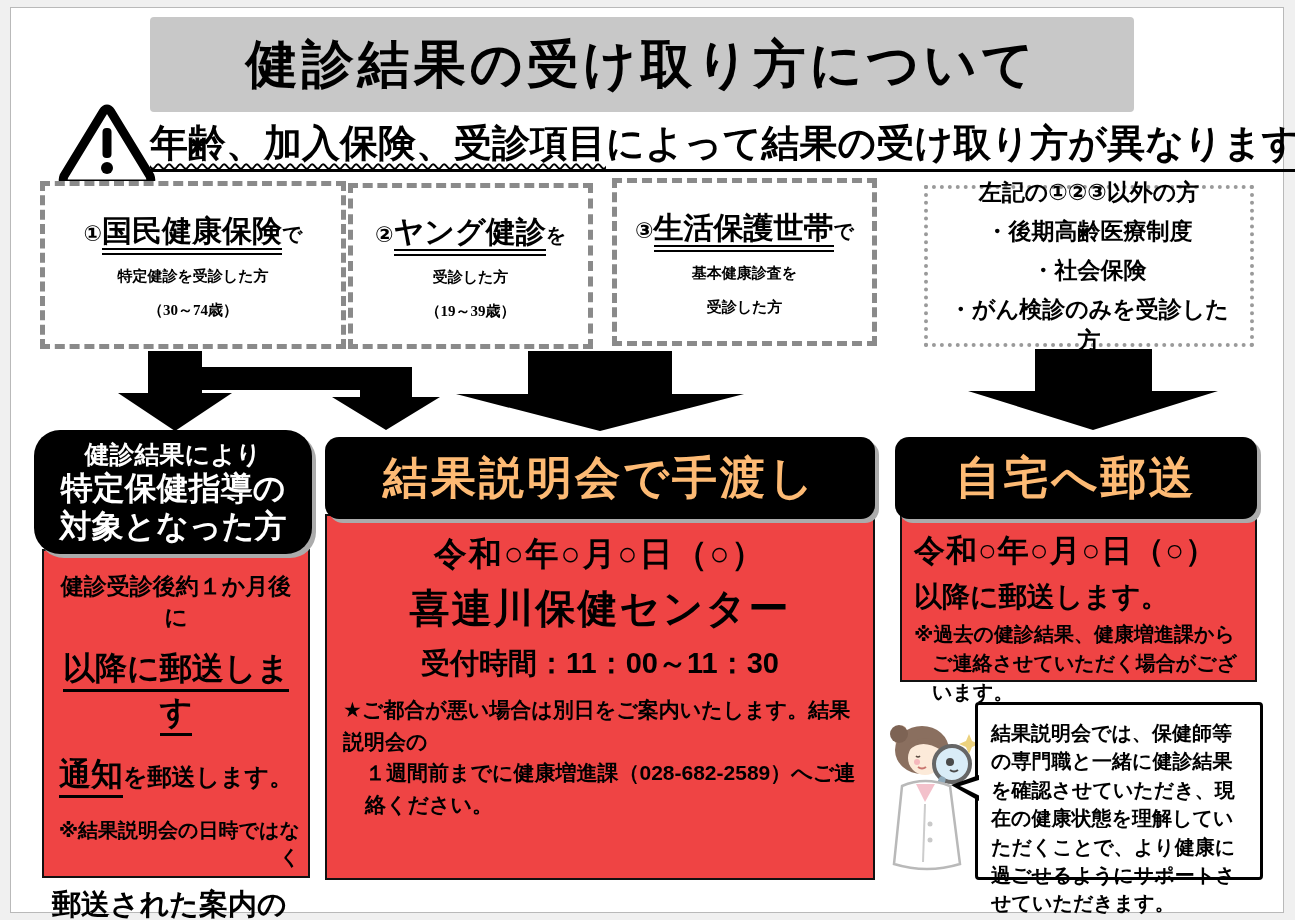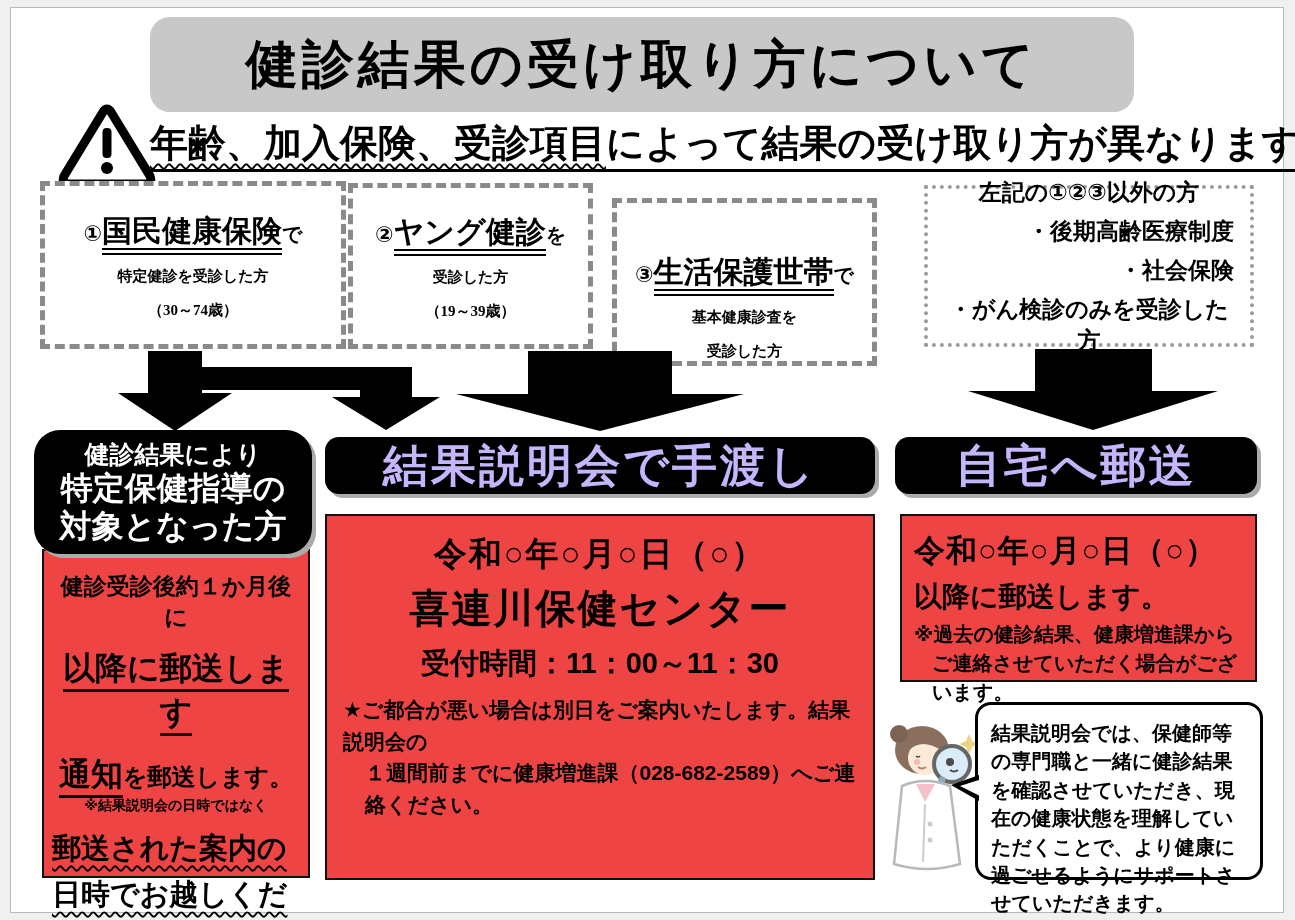--- a/index.html
+++ b/index.html
@@ -11,21 +11,21 @@
     position:relative; width:1295px; height:920px;
     background:#f0f0f0; overflow:hidden; color:#000;
   }
   .sheet {
     position:absolute; left:10px; top:7px; width:1274px; height:906px;
     background:#ffffff; border:1px solid #b9b9b9;
   }
   
   .title-banner {
     position:absolute; left:150px; top:17px; width:984px; height:95px;
-    background:#c8c8c8; border-radius:20px;
+    background:#c8c8c8; border-radius:4px;
     display:flex; align-items:center; justify-content:center;
   }
   .title-banner h1 {
     font-size:52px; font-weight:bold; letter-spacing:4px; color:#000;
   }
   
   .warning-icon { position:absolute; left:57px; top:104px; width:100px; height:86px; }
   .notice {
     position:absolute; left:150px; top:118px; width:1120px;
     font-size:38px; font-weight:bold; white-space:nowrap;text-align:center;
@@ -38,78 +38,78 @@
   
   .cat-box {
     position:absolute; background:#fff;
     display:flex; flex-direction:column; align-items:center; justify-content:center;
     gap:13px; text-align:center;
   }
   .cat-dashed { border:5px dashed #8a8a8a;gap:15px; }
   .cat-dotted { border:4px dotted #9a9a9a; }
   .cat1 { left:40px;  top:181px; width:306px; height:168px; }
   .cat2 { left:348px; top:183px; width:245px; height:166px; }
-  .cat3 { left:612px; top:198px; width:265px; height:168px;justify-content:flex-end; }
-  .cat4 { left:924px; top:185px; width:330px; height:162px; align-items:flex-end; gap:8px; padding:10px 16px; }
+  .cat3 { left:612px; top:178px; width:265px; height:168px; }
+  .cat4 { left:924px; top:185px; width:330px; height:162px; align-items:center; gap:8px; padding:10px 16px; }
   .cat-line1 { font-weight:bold; }
   .cat-num { font-size:22px; }
   .cat-highlight { font-size:30px; border-bottom:7px double #000; padding-bottom:1px; }
   .cat-suffix { font-size:20px; }
   .cat-sub { font-size:15px; font-weight:bold;font-family:Liberation Serif, serif; }
   .cat4-title { font-size:23px; font-weight:bold; align-self:center; }
   .cat4-bullet { font-size:23px; font-weight:bold; }
   
   .flow-arrows { position:absolute; left:0; top:0; width:1295px; height:920px; pointer-events:none; }
   
   .badge-left {
     position:absolute; left:34px; top:430px; width:278px; height:124px;
     background:#000; border-radius:26px; color:#fff;
     display:flex; flex-direction:column; align-items:center; justify-content:center;
     box-shadow:4px 4px 0 #ababab; z-index:3; line-height:1.2;
   }
   .badge-left .bl1 { font-size:25px; font-weight:bold; }
   .badge-left .bl2 { font-size:32px; font-weight:bold; }
   .hdr-black {
-    position:absolute; top:437px; height:57px; background:#000; color:#c4b5fd;
+    position:absolute; top:437px; height:82px; background:#000; color:#fdba74;
     border-radius:14px; display:flex; align-items:center; justify-content:center;
     font-size:45px; font-weight:bold; letter-spacing:3px;
     box-shadow:4px 4px 0 #ababab; z-index:3;font-family:Liberation Serif, serif;
   }
   .hdr-mid   { left:325px; width:550px; }
   .hdr-right { left:895px; width:362px; }
   
   .wbox { position:absolute; background:#ef4444; border:2px solid #111; z-index:2; }
   .wbox-left  { left:42px;  top:549px; width:268px; height:329px; padding:14px 8px 0; text-align:center; }
   .wbox-mid   { left:325px; top:514px; width:550px; height:366px; padding:8px 16px 0; }
   .wbox-right { left:900px; top:514px; width:357px; height:168px; padding:10px 10px 0 12px; }
   .lb1 { font-size:23px; font-weight:bold; margin-top:6px; }
   .lb2 { font-size:32px; font-weight:bold; margin-top:14px; }
   .u-solid { border-bottom:3px solid #000; padding-bottom:3px; }
   .lb3 { margin-top:18px; }
   .lb3-big { font-size:32px; font-weight:bold; }
   .lb3-rest { font-size:24px; font-weight:bold; }
-  .lb-note { font-size:14px; font-weight:600; text-align:center; }
+  .lb-note { font-size:20px; font-weight:600; margin-top:20px; text-align:right; }
   .lb-emph { font-size:29px; font-weight:bold; text-align:left; margin-top:10px; line-height:1.6; }
   .mid-date { font-size:33px; font-weight:600; text-align:center; margin-top:8px; letter-spacing:2px; }
   .mid-venue { font-size:40px; font-weight:bold; text-align:center; margin-top:4px; letter-spacing:2px; }
   .mid-time { font-size:29px; font-weight:bold; text-align:center; margin-top:8px; }
   .mid-items { margin-top:14px; font-weight:bold; }
   .mi-row1 { font-size:23px; display:flex; }
   .mi-note { font-size:21px; font-weight:600; padding-left:150px; margin-top:2px; }
   .mi-row2 { font-size:23px; padding-left:128px; margin-top:2px; }
   .mid-notes { margin-top:10px; font-size:21px; font-weight:600; line-height:1.5; }
   .indent1 { padding-left:22px; }
   .rb-date { font-size:31px; font-weight:600; margin-top:4px; letter-spacing:1px; }
   .rb-bold { font-size:28px; font-weight:bold; margin-top:6px; }
   .rb-note { font-size:20px; font-weight:600; margin-top:4px; line-height:1.45; }
   .rb-note .indent1 { padding-left:18px; }
   
   .bubble {
     position:absolute; left:975px; top:702px; width:288px; height:178px;
-    border:3px solid #000; border-radius:16px; background:#fff; z-index:2;
+    border:3px solid #000; border-radius:4px; background:#fff; z-index:2;
     padding:14px 13px; font-size:20px; font-weight:600; line-height:1.42;
   }
   .bubble::before {
     content:""; position:absolute; left:-27px; top:70px;
     border-style:solid; border-width:10px 28px 16px 0;
     border-color:transparent #000 transparent transparent;
   }
   .bubble::after {
     content:""; position:absolute; left:-18px; top:74px;
     border-style:solid; border-width:7px 22px 11px 0;

